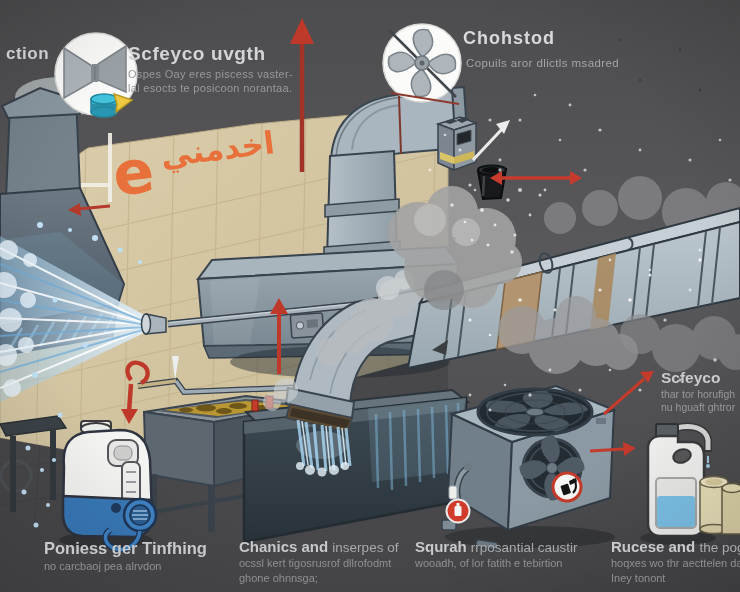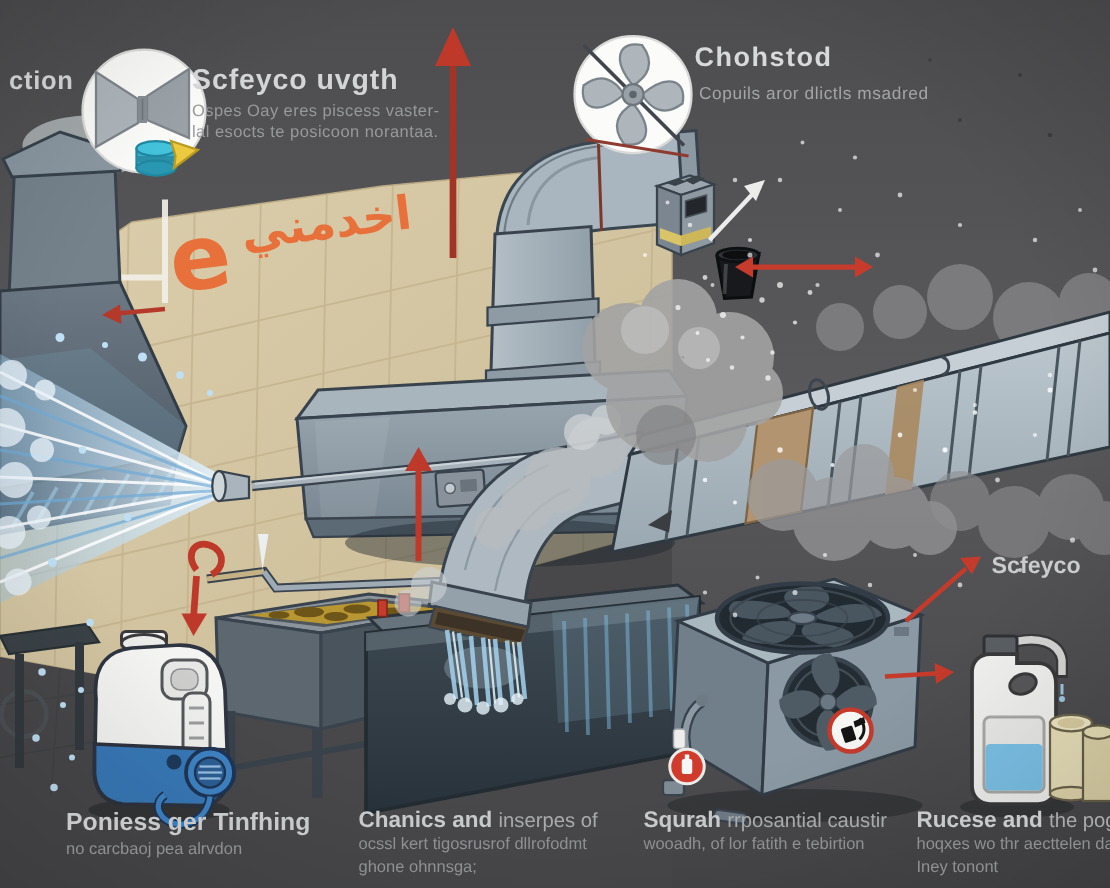--- a/index.html
+++ b/index.html
@@ -17,21 +17,21 @@
   .graffiti{left:112px;top:134px;transform:rotate(-7deg);display:flex;align-items:flex-end;gap:9px;
             color:#e8703a;font-family:"DejaVu Sans",sans-serif;}
   .graffiti .lat{font-size:60px;font-weight:bold;line-height:.72;}
   .graffiti .ar{font-size:31px;font-weight:bold;margin-bottom:17px;letter-spacing:2px;}
   .cap{position:absolute;width:195px;}
   .cap .hd{font-size:15px;font-weight:bold;color:#c7c9ca;white-space:nowrap;}
   .cap .hd .rest{font-weight:normal;color:#a8aaab;font-size:13.5px;}
   .cap .ln{font-size:11px;color:#8e9092;line-height:14px;margin-top:1px;white-space:nowrap;}
   .cap1{left:44px;top:539px;} .cap1 .hd{font-size:16.5px;}
   .cap2{left:239px;top:538px;}
-  .cap3{left:429px;top:538px;}
+  .cap3{left:415px;top:538px;}
   .cap4{left:611px;top:538px;}
 </style>
 </head>
 <body>
 
 <div class="scene">
 
 <svg width="740" height="592" viewBox="0 0 740 592">
   <defs>
     <linearGradient id="bgGrad" x1="0" y1="0" x2="0" y2="1">
@@ -645,20 +645,24 @@
 </div>
 <div class="lbl b2-title">Chohstod</div>
 <div class="lbl b2-desc">Copuils aror dlictls msadred</div>
 
 <div class="lbl graffiti">
   <span class="lat">e</span>
   <span class="ar">اخدمني</span>
 </div>
 
 <div class="lbl rt-title">Scfeyco</div>
+<div class="lbl rt-desc">
+  <div>thar tor horufigh</div>
+  <div>nu hguaft ghtror</div>
+</div>
 
 <div class="cap cap2">
   <div class="hd"><span>Chanics and</span>
     <span class="rest">inserpes of</span></div>
   <div class="ln">ocssl kert tigosrusrof dllrofodmt</div>
   <div class="ln">ghone ohnnsga;</div>
 </div>
 <div class="cap cap1">
   <div class="hd"><span>Poniess ger Tinfhing</span></div>
   <div class="ln">no carcbaoj pea alrvdon</div>

